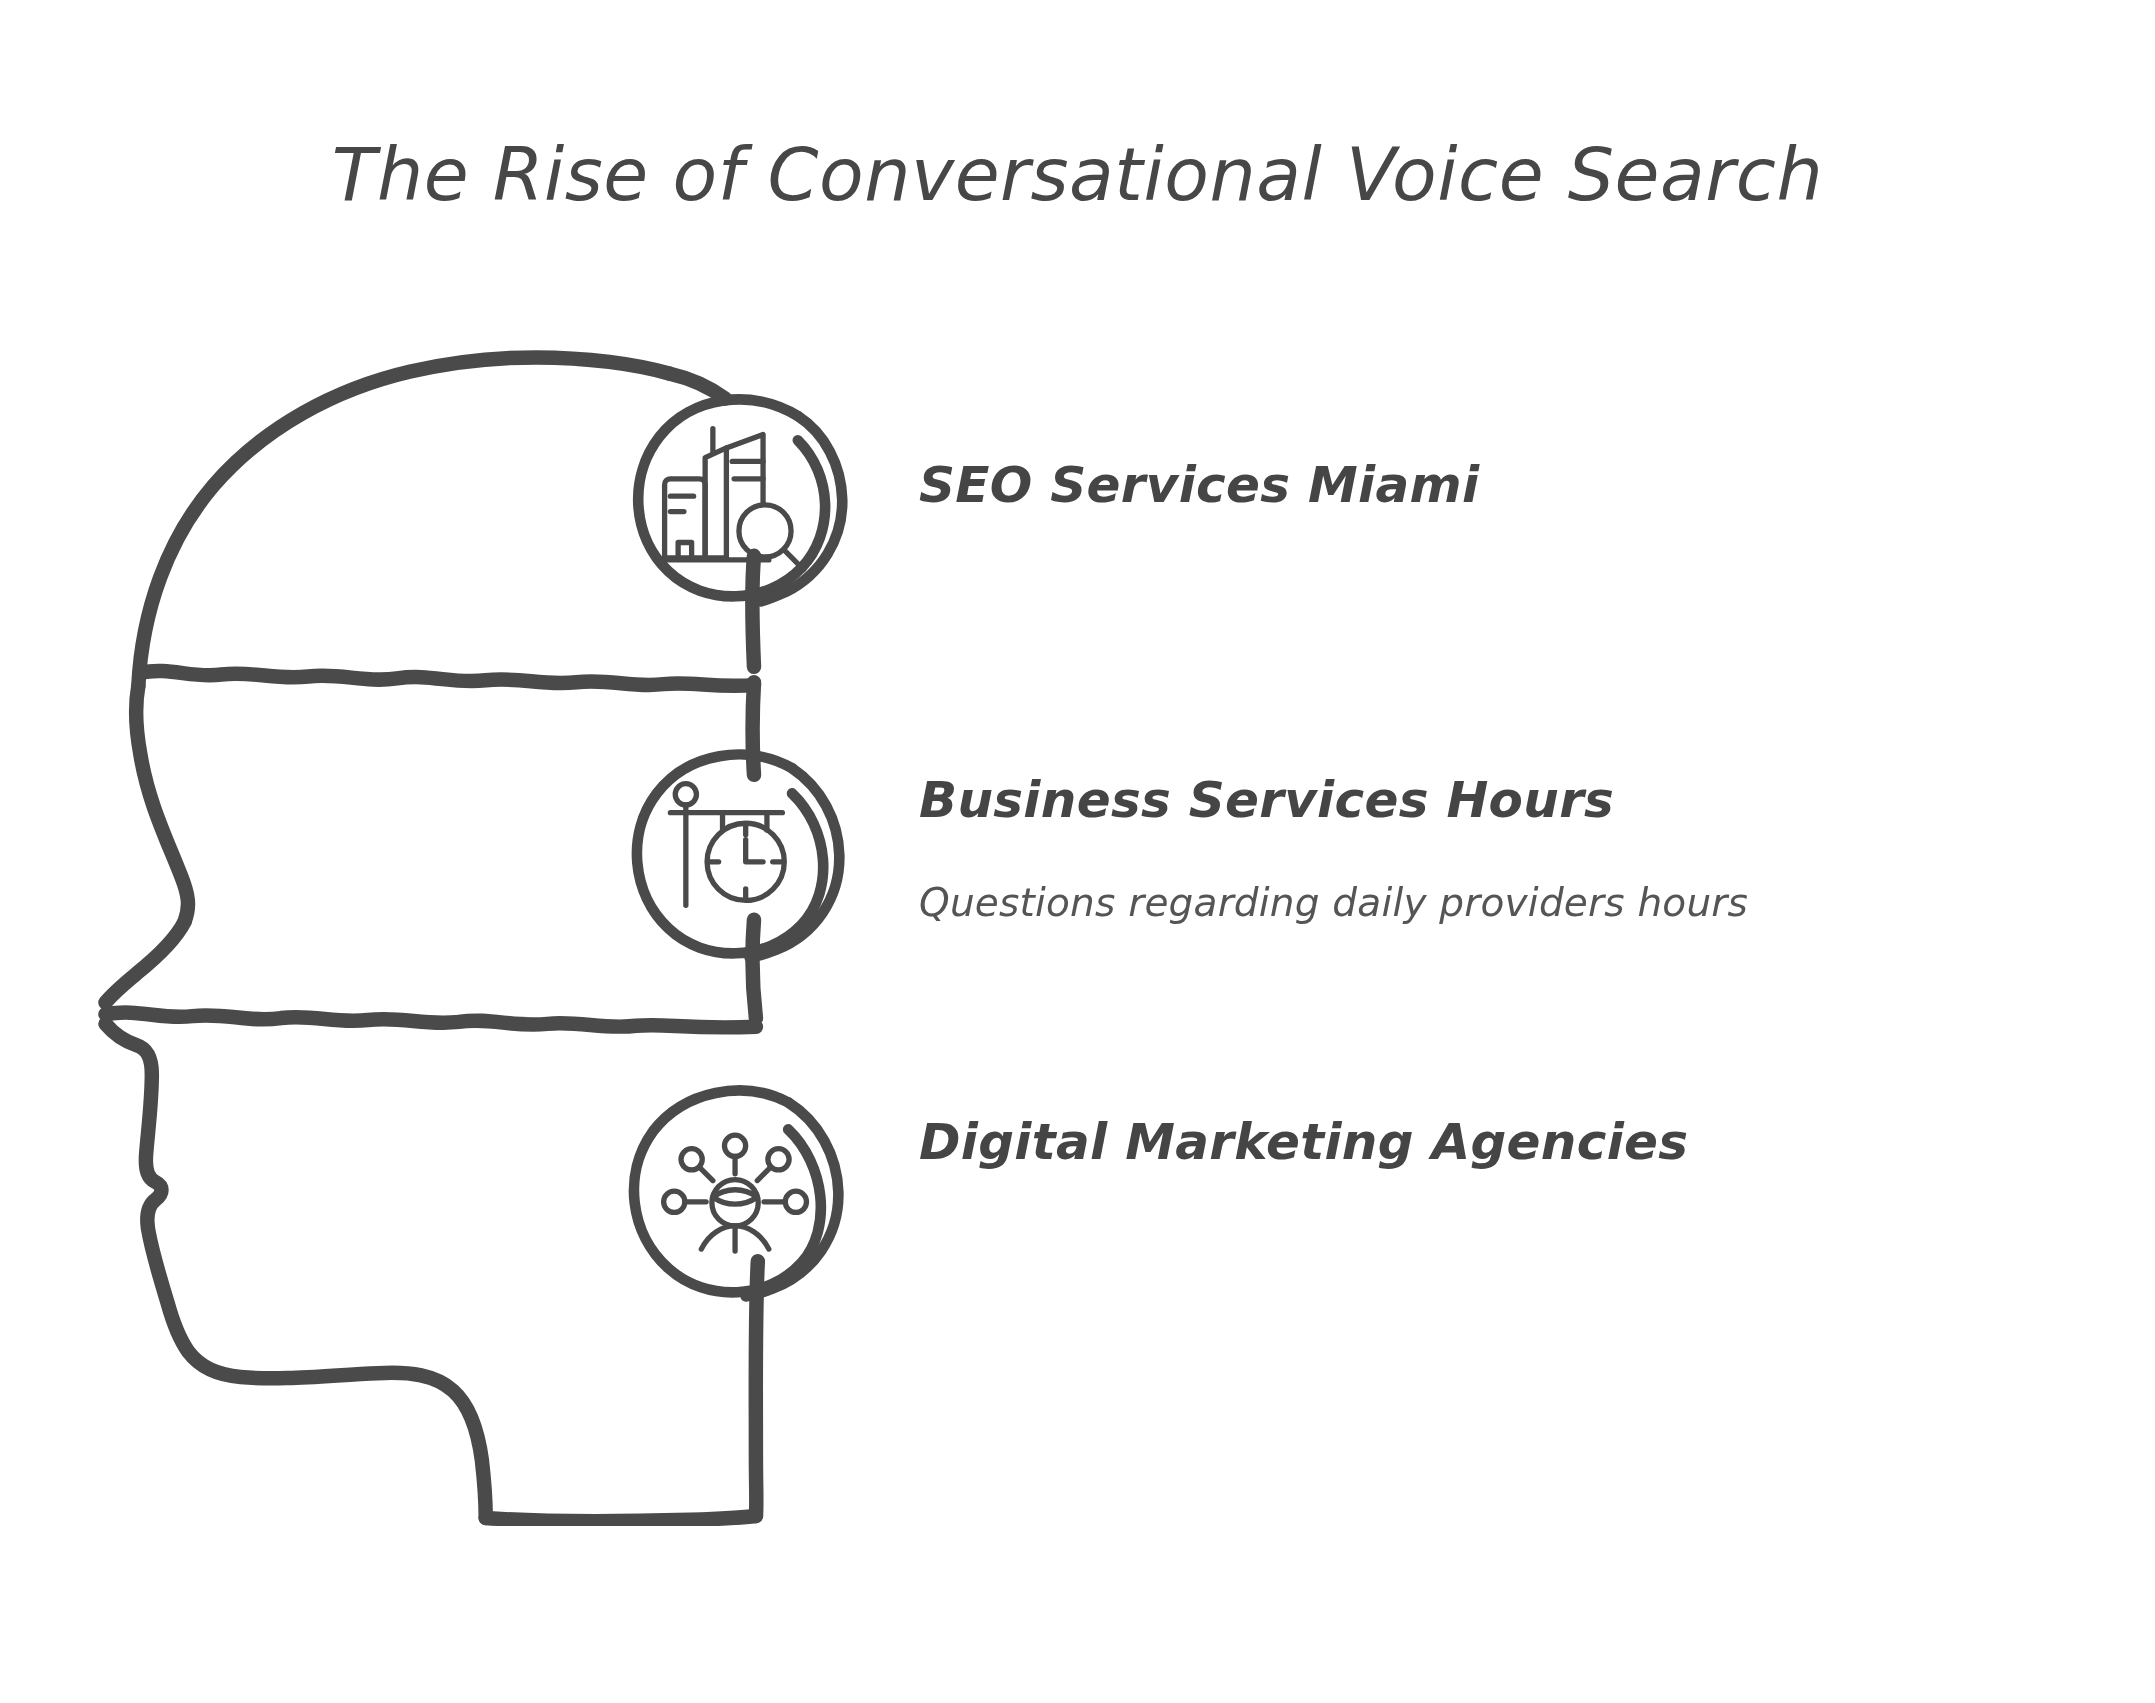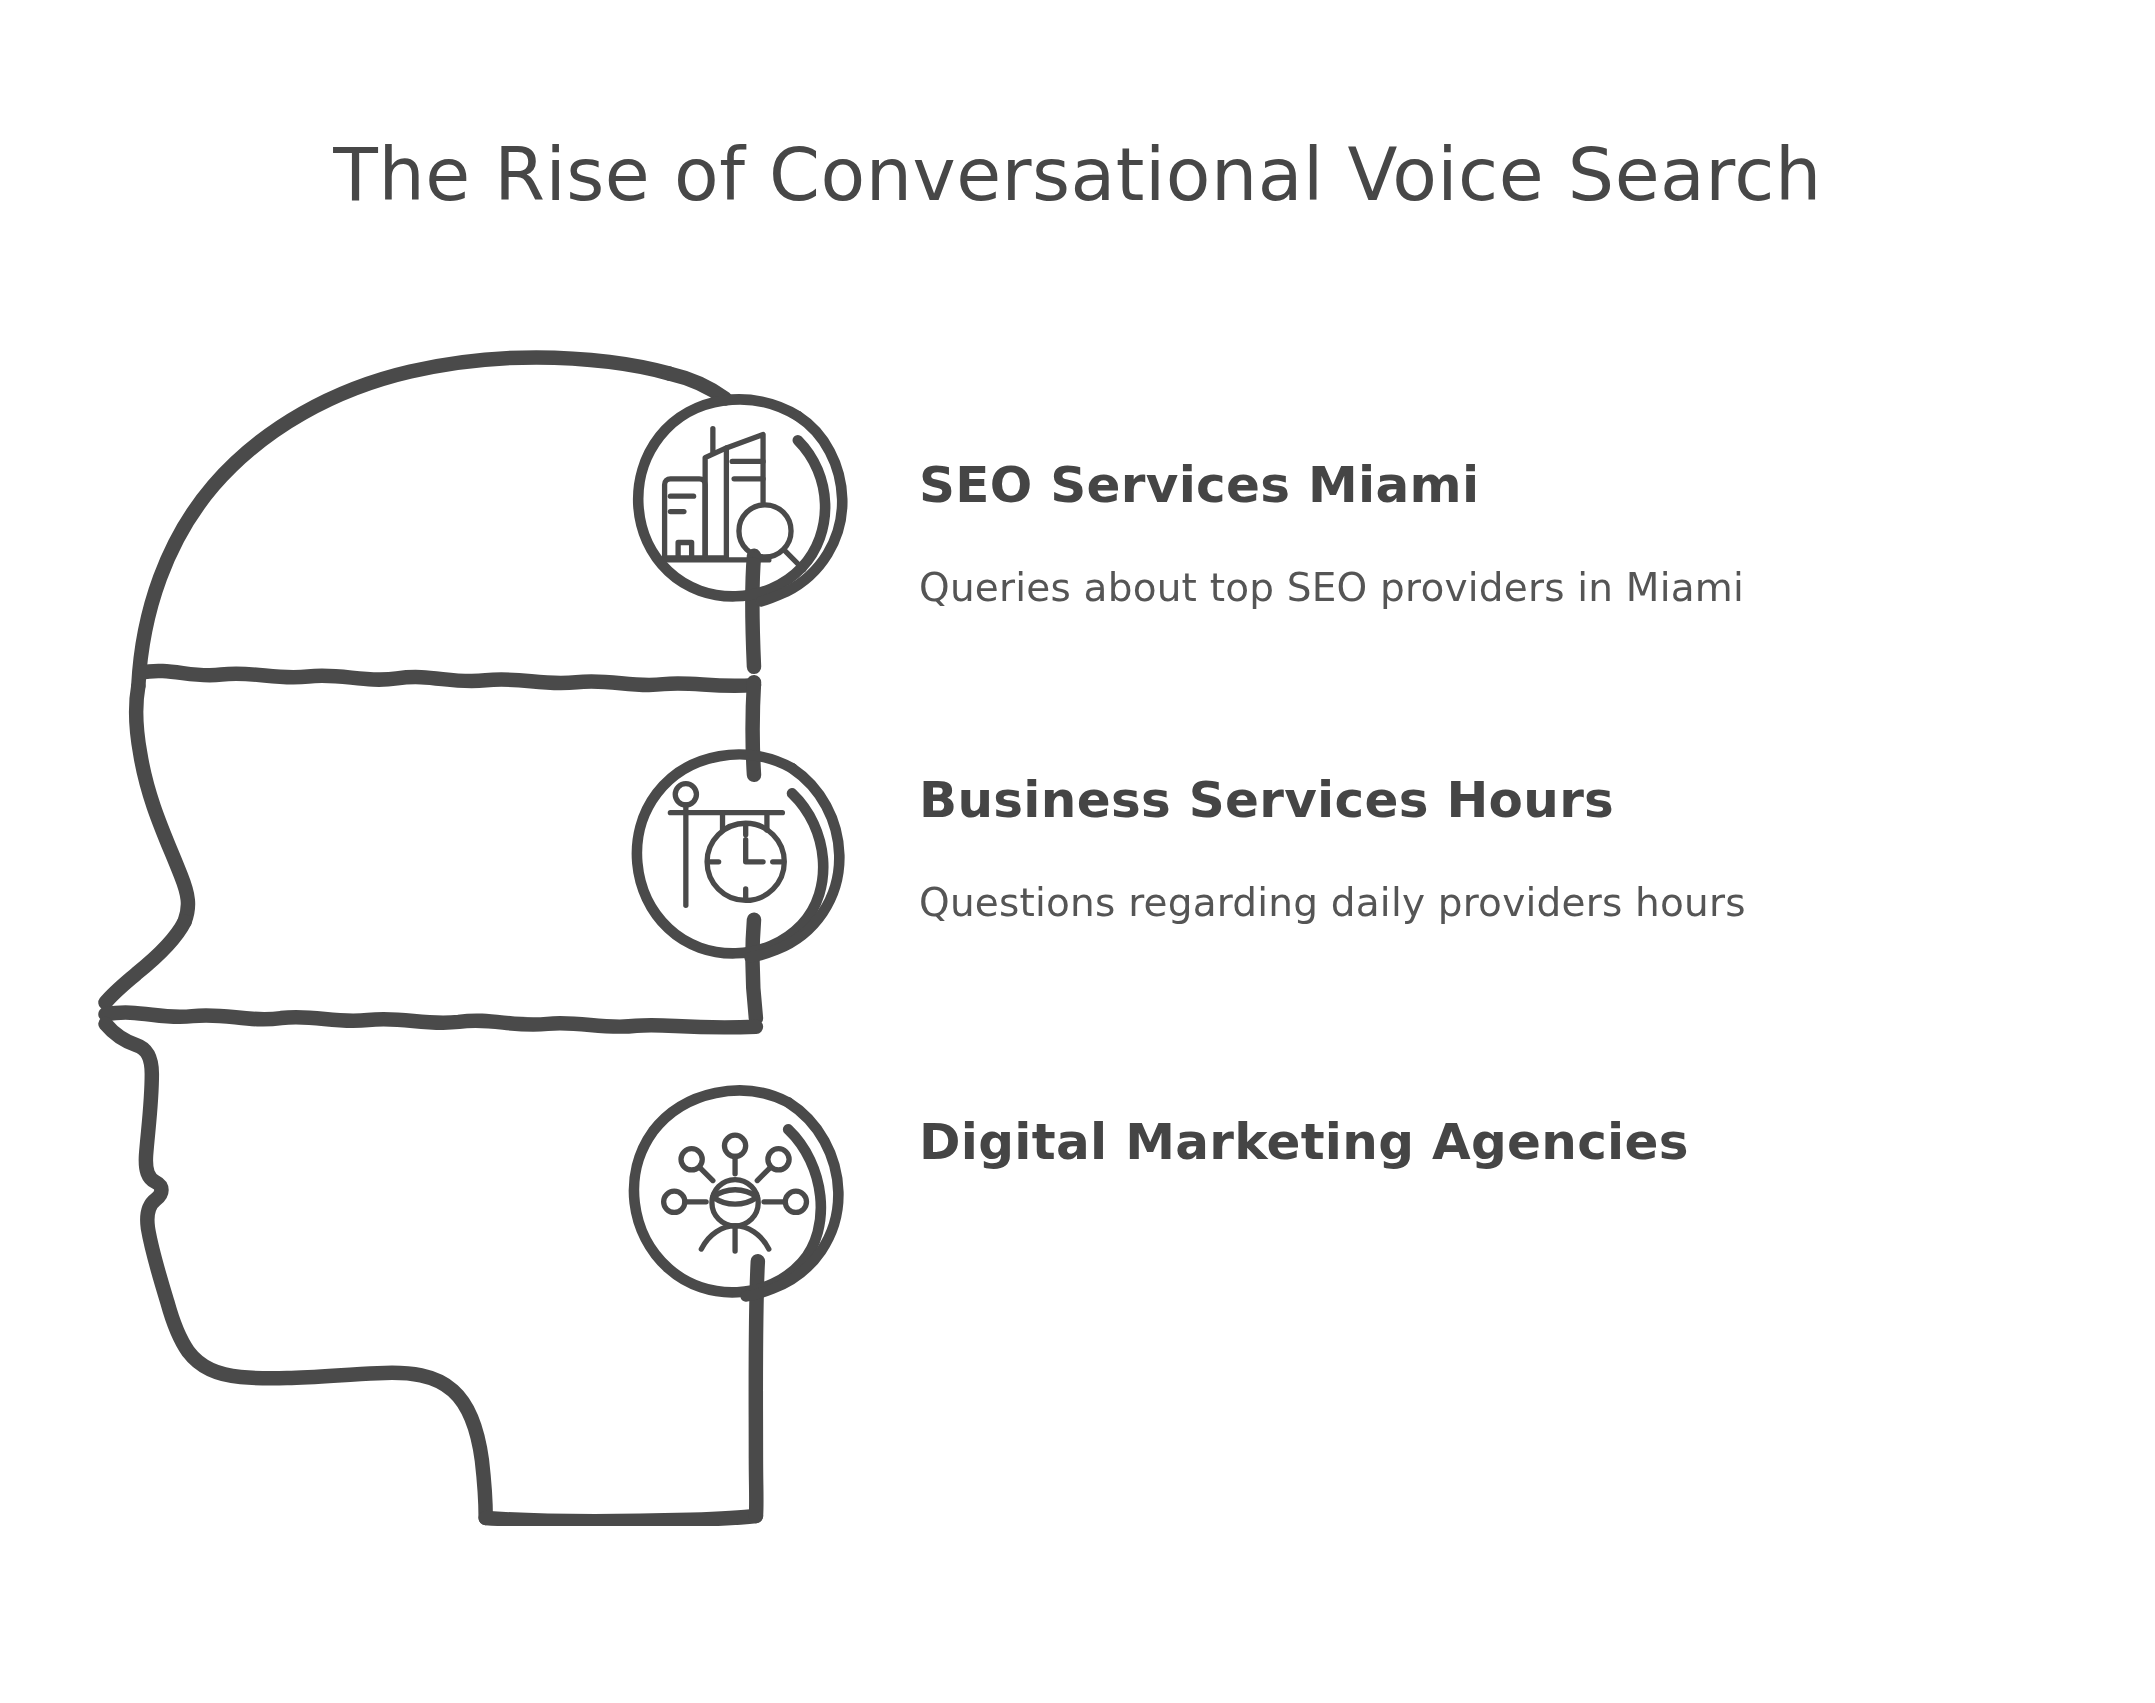--- a/index.html
+++ b/index.html
@@ -14,20 +14,21 @@
     font-family: "DejaVu Sans", sans-serif;
     position: relative;
     overflow: hidden;
   }
 
   #canvas {
     position: absolute;
     left: 0; top: 0;
     width: 1753px;
     height: 1703px;
+    font-style: italic;
   }
 
   
   .title {
     position: absolute;
     left: 0;
     top: 135px;
     width: 2155px;
     text-align: center;
     font-family: "DejaVu Sans", sans-serif;
@@ -286,21 +287,20 @@
           <path d="M61 121 h22"></path>
 
           <circle cx="176" cy="121" r="11"></circle>
           <path d="M165 121 h-22"></path>
         </g>
       </svg>
     </div>
 
     <div class="row row-1">
       <div class="row-heading">SEO Services Miami</div>
-      <div class="row-desc">Queries about top SEO providers in Miami</div>
     </div>
 
     <div class="row row-2">
       <div class="row-heading">Business Services Hours</div>
       <div class="row-desc">Questions regarding daily providers hours</div>
     </div>
 
     <div class="row row-3">
       <div class="row-heading">Digital Marketing Agencies</div>
     </div>

